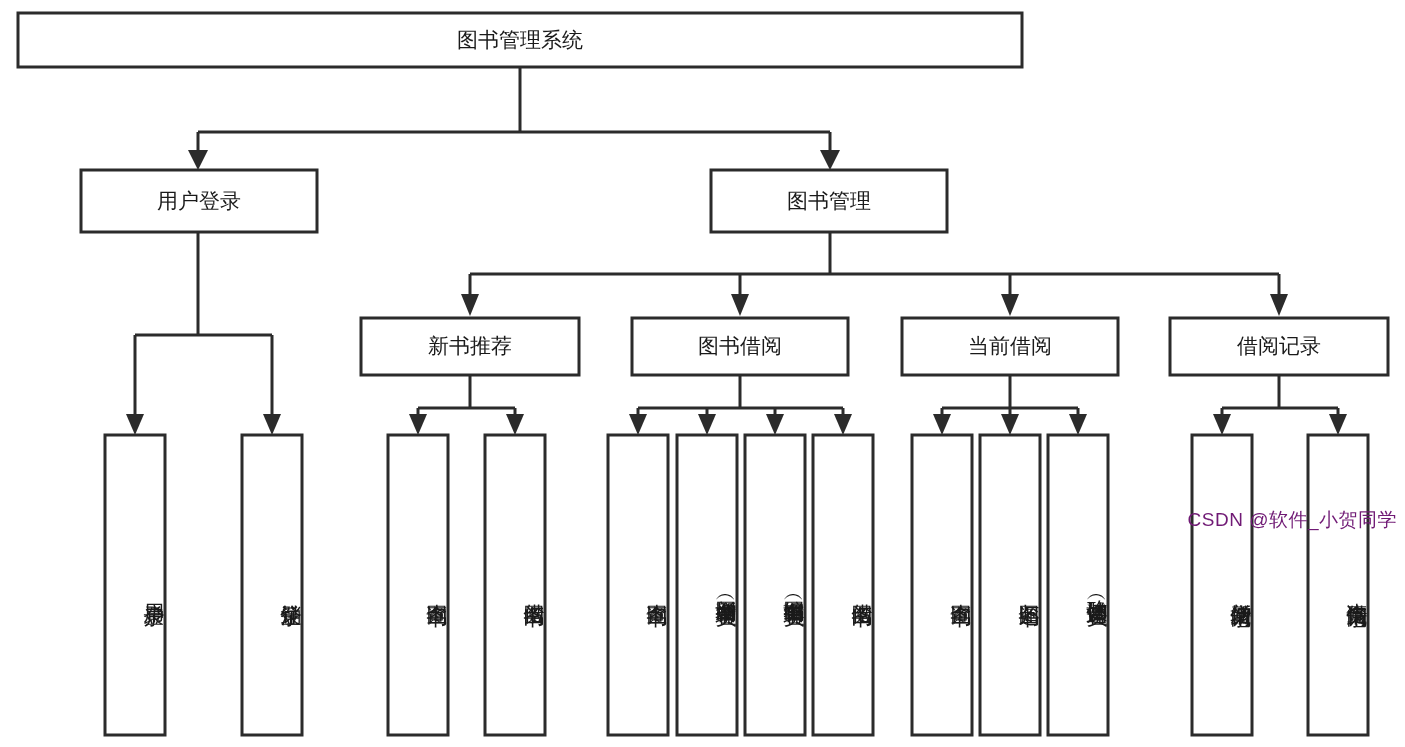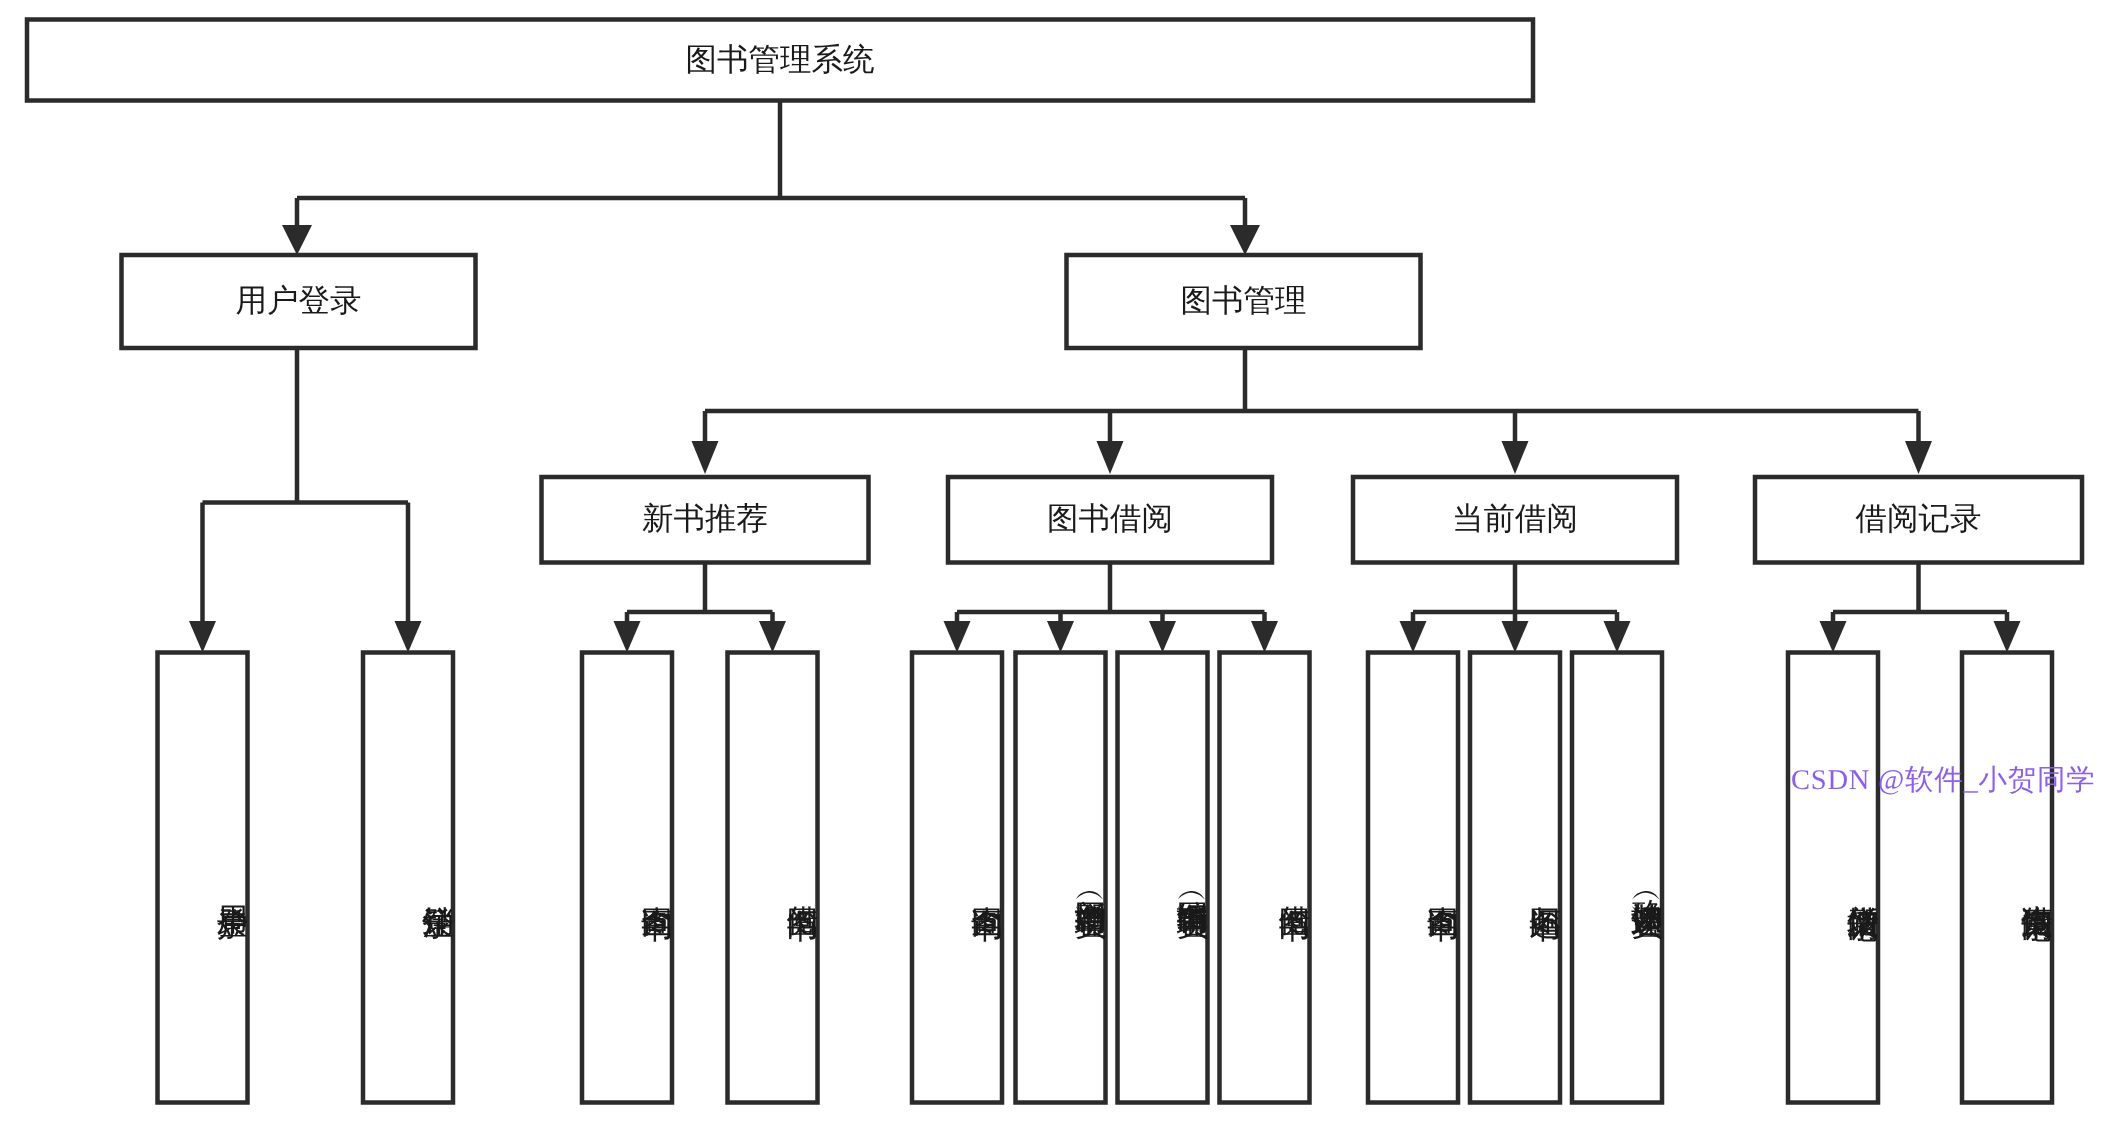--- a/index.html
+++ b/index.html
@@ -61,23 +61,23 @@
     display: flex;
     align-items: flex-start;
     justify-content: center;
     white-space: normal;
     user-select: none;
   }
   .watermark {
     position: absolute;
     right: 8px;
     bottom: 6px;
-    font-family: Liberation Serif, serif;
+    font-family: Liberation Sans, sans-serif;
     font-size: 19px;
-    color: #8b5cf6;
+    color: #701a75;
     letter-spacing: 0.5px;
     white-space: nowrap;
   }
 </style>
 </head>
 <body>
 
 <div id="diagram-root">
 
   <svg id="tree-svg" viewBox="0 0 1405 747">

